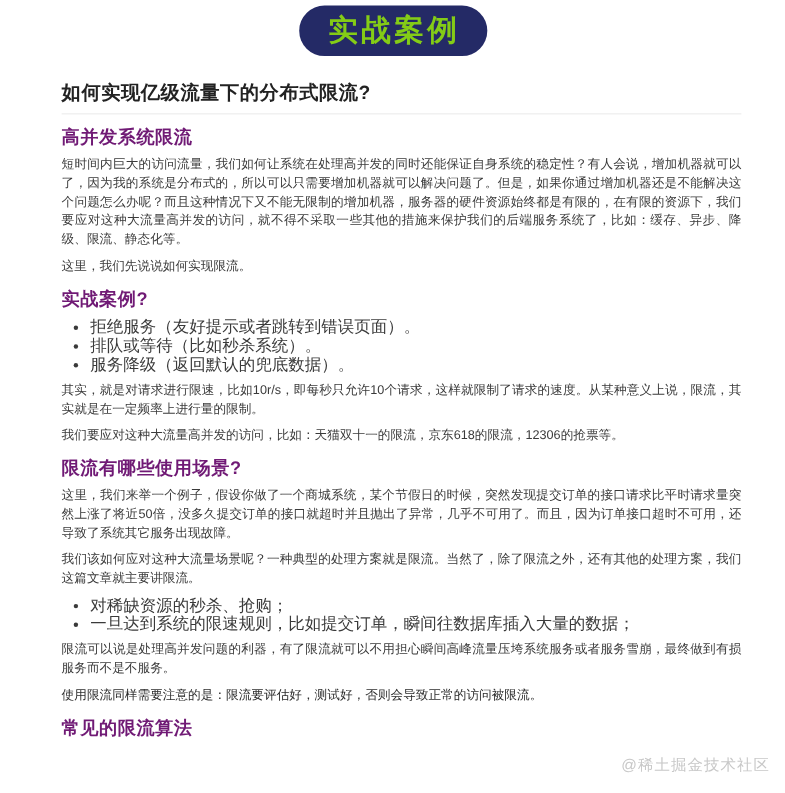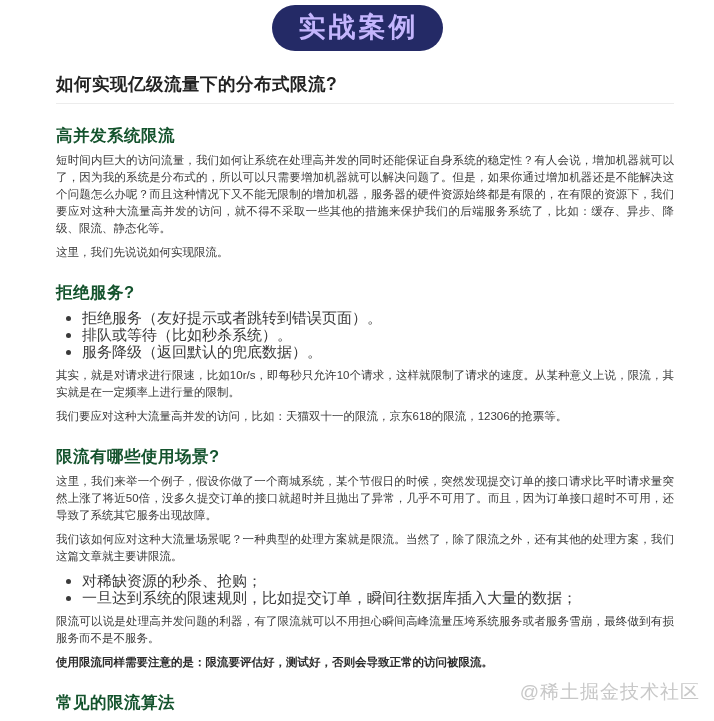--- a/index.html
+++ b/index.html
@@ -14,21 +14,21 @@
     font-family: "Liberation Sans", "DejaVu Sans", sans-serif;
     color: #3a3a3a;
   }
   .badge-wrap {
     display: flex;
     justify-content: center;
     padding-top: 5px;
   }
   .badge {
     background: #242a66;
-    color: #c4b5fd;
+    color: #84cc16;
     font-size: 27px;
     font-weight: 700;
     letter-spacing: 3px;
     line-height: 1;
     padding: 9px 24px 10px 27px;
     border-radius: 24px;
   }
   .content {
     padding: 0 40px 0 56px;
   }
@@ -39,53 +39,53 @@
     font-weight: 700;
     color: #222222;
     letter-spacing: 0.5px;
   }
   hr.title-divider {
     border: none;
     border-top: 1px solid #ececec;
     margin-top: 8px;
   }
   h3.section-heading {
-    margin-top: 21px;
+    margin-top: 11px;
     font-size: 16.5px;
     line-height: 20px;
     font-weight: 700;
-    color: #14532d;
+    color: #701a75;
     letter-spacing: 0.5px;
   }
   p.para {
     margin-top: 7px;
     font-size: 11.5px;
     line-height: 17px;
     color: #3a3a3a;
     text-align: justify;
   }
   p.para.bold-note {
-    font-weight: 700;
+    font-weight: 400;
     color: #2c2c2c;
   }
   ul.bullet-list {
     margin-top: 7px;
     padding-left: 26px;
     list-style: disc;
   }
   ul.bullet-list li {
     font-size: 15px;
     line-height: 17px;
     color: #3a3a3a;
   }
   .watermark {
     position: absolute;
     right: 14px;
     bottom: 16px;
-    font-size: 19px;
+    font-size: 14px;
     color: #c8c8c8;
     letter-spacing: 1px;
     text-align: center;
   }
 </style>
 </head>
 <body>
 
 <div class="page">
 
@@ -95,21 +95,21 @@
 
   <div class="content">
 
     <h2 class="article-title">如何实现亿级流量下的分布式限流?</h2>
     <hr class="title-divider">
 
     <h3 class="section-heading">高并发系统限流</h3>
     <p class="para">短时间内巨大的访问流量，我们如何让系统在处理高并发的同时还能保证自身系统的稳定性？有人会说，增加机器就可以了，因为我的系统是分布式的，所以可以只需要增加机器就可以解决问题了。但是，如果你通过增加机器还是不能解决这个问题怎么办呢？而且这种情况下又不能无限制的增加机器，服务器的硬件资源始终都是有限的，在有限的资源下，我们要应对这种大流量高并发的访问，就不得不采取一些其他的措施来保护我们的后端服务系统了，比如：缓存、异步、降级、限流、静态化等。</p>
     <p class="para">这里，我们先说说如何实现限流。</p>
 
-    <h3 class="section-heading">拒绝服务?</h3>
+    <h3 class="section-heading">实战案例?</h3>
     <ul class="bullet-list">
       <li>拒绝服务（友好提示或者跳转到错误页面）。</li>
       <li>排队或等待（比如秒杀系统）。</li>
       <li>服务降级（返回默认的兜底数据）。</li>
     </ul>
     <p class="para">其实，就是对请求进行限速，比如10r/s，即每秒只允许10个请求，这样就限制了请求的速度。从某种意义上说，限流，其实就是在一定频率上进行量的限制。</p>
     <p class="para">我们要应对这种大流量高并发的访问，比如：天猫双十一的限流，京东618的限流，12306的抢票等。</p>
 
     <h3 class="section-heading">限流有哪些使用场景?</h3>
     <p class="para">这里，我们来举一个例子，假设你做了一个商城系统，某个节假日的时候，突然发现提交订单的接口请求比平时请求量突然上涨了将近50倍，没多久提交订单的接口就超时并且抛出了异常，几乎不可用了。而且，因为订单接口超时不可用，还导致了系统其它服务出现故障。</p>

